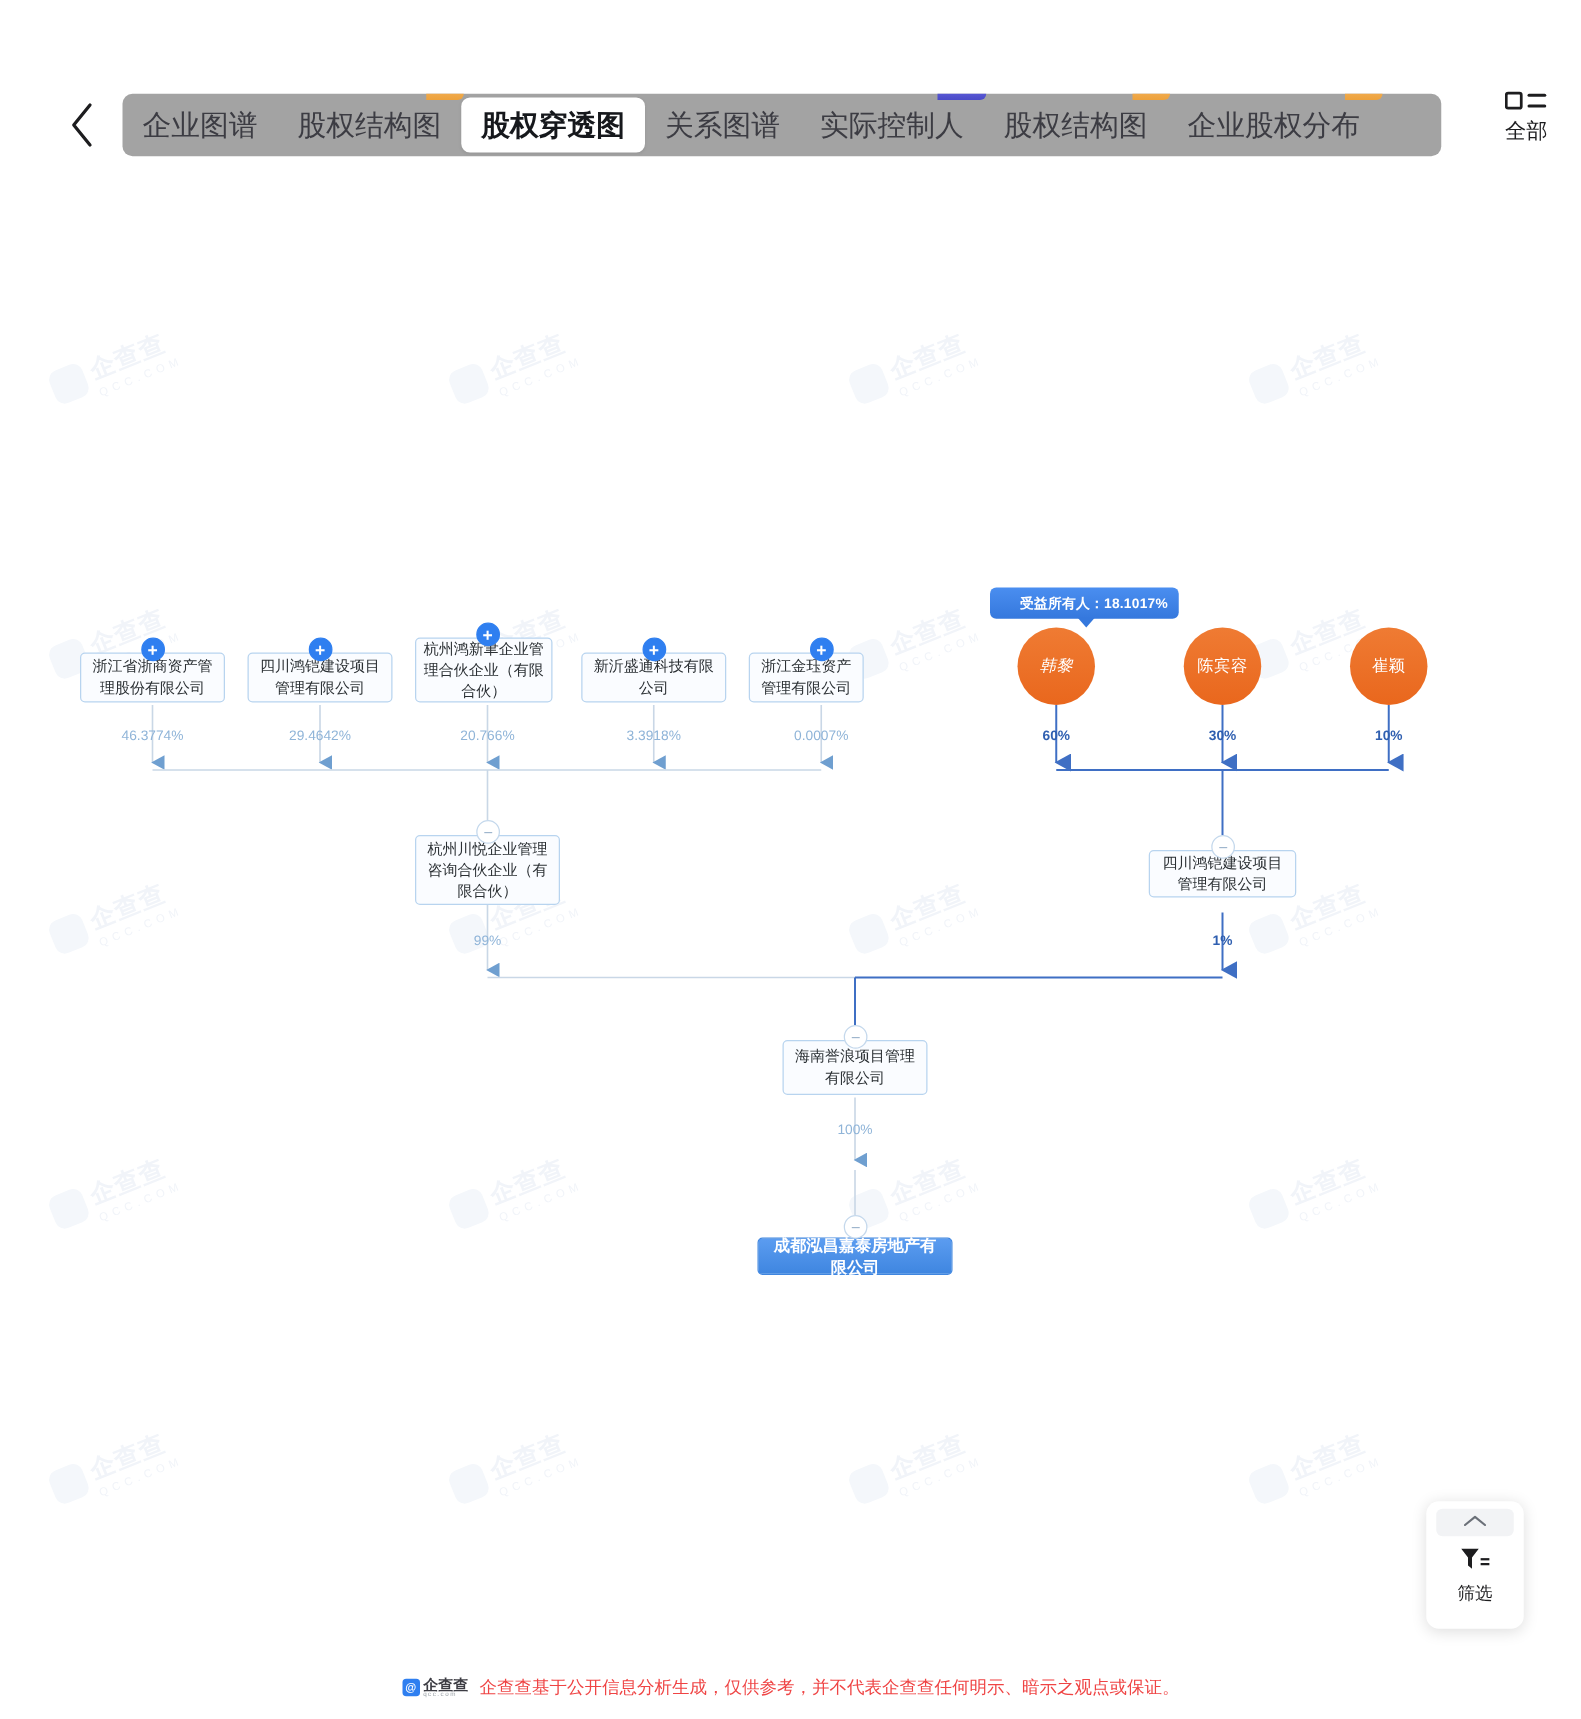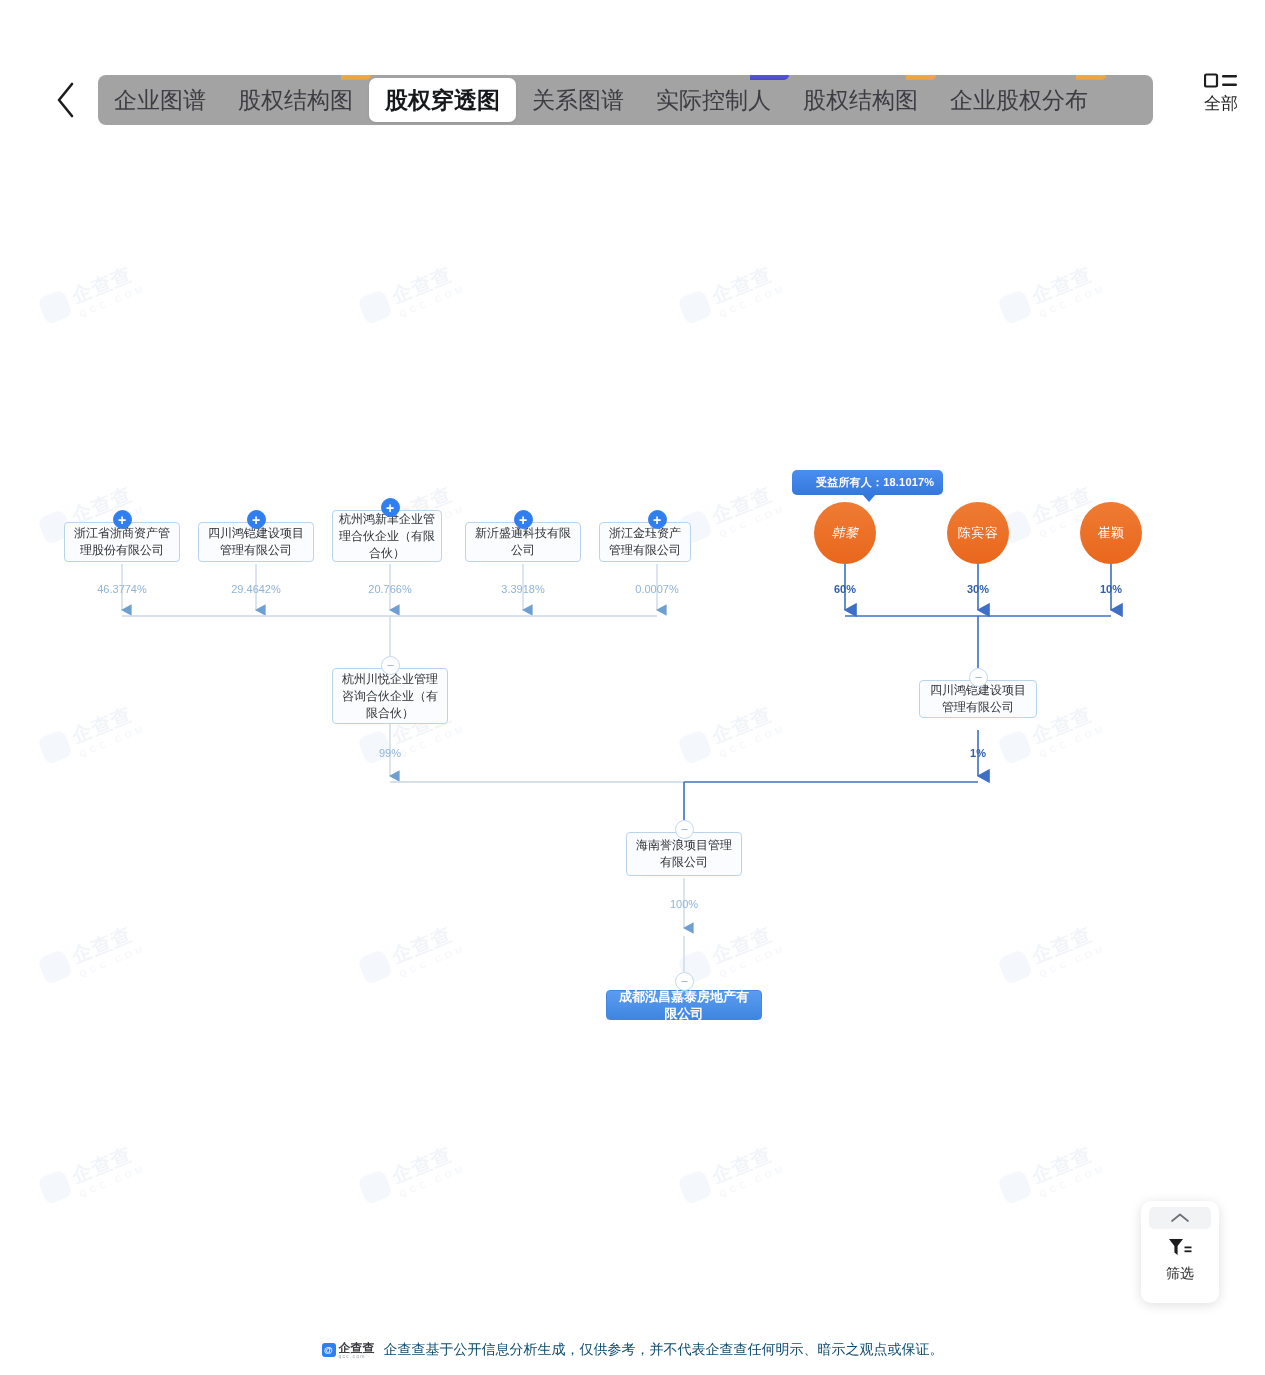--- a/index.html
+++ b/index.html
@@ -217,21 +217,21 @@
     display: flex; align-items: center; margin-right: 9px;
   }
   .footer-mark {
     width: 14px; height: 14px; border-radius: 3px; background: #2f7ff0;
     display:flex; align-items:center; justify-content:center;
     margin-right: 3px;
   }
   .footer-mark span { color:#fff; font-size: 9px; font-weight: bold; line-height:1; }
   .footer-brand { font-size: 12px; font-weight: bold; color: #3c3c43; line-height: 1; }
   .footer-brand small { display:block; font-size:5px; letter-spacing:1.2px; font-weight:normal; color:#9aa0a6;}
-  .footer-text { font-size: 14px; color: #0c4a6e; }
+  .footer-text { font-size: 14px; color: #ef4444; }
 </style>
 </head>
 <body>
 
 <div id="app">
 
   <div class="topbar">
     <div class="back-btn">
       <span>
         <svg width="26" height="40" viewBox="0 0 26 40" fill="none">

